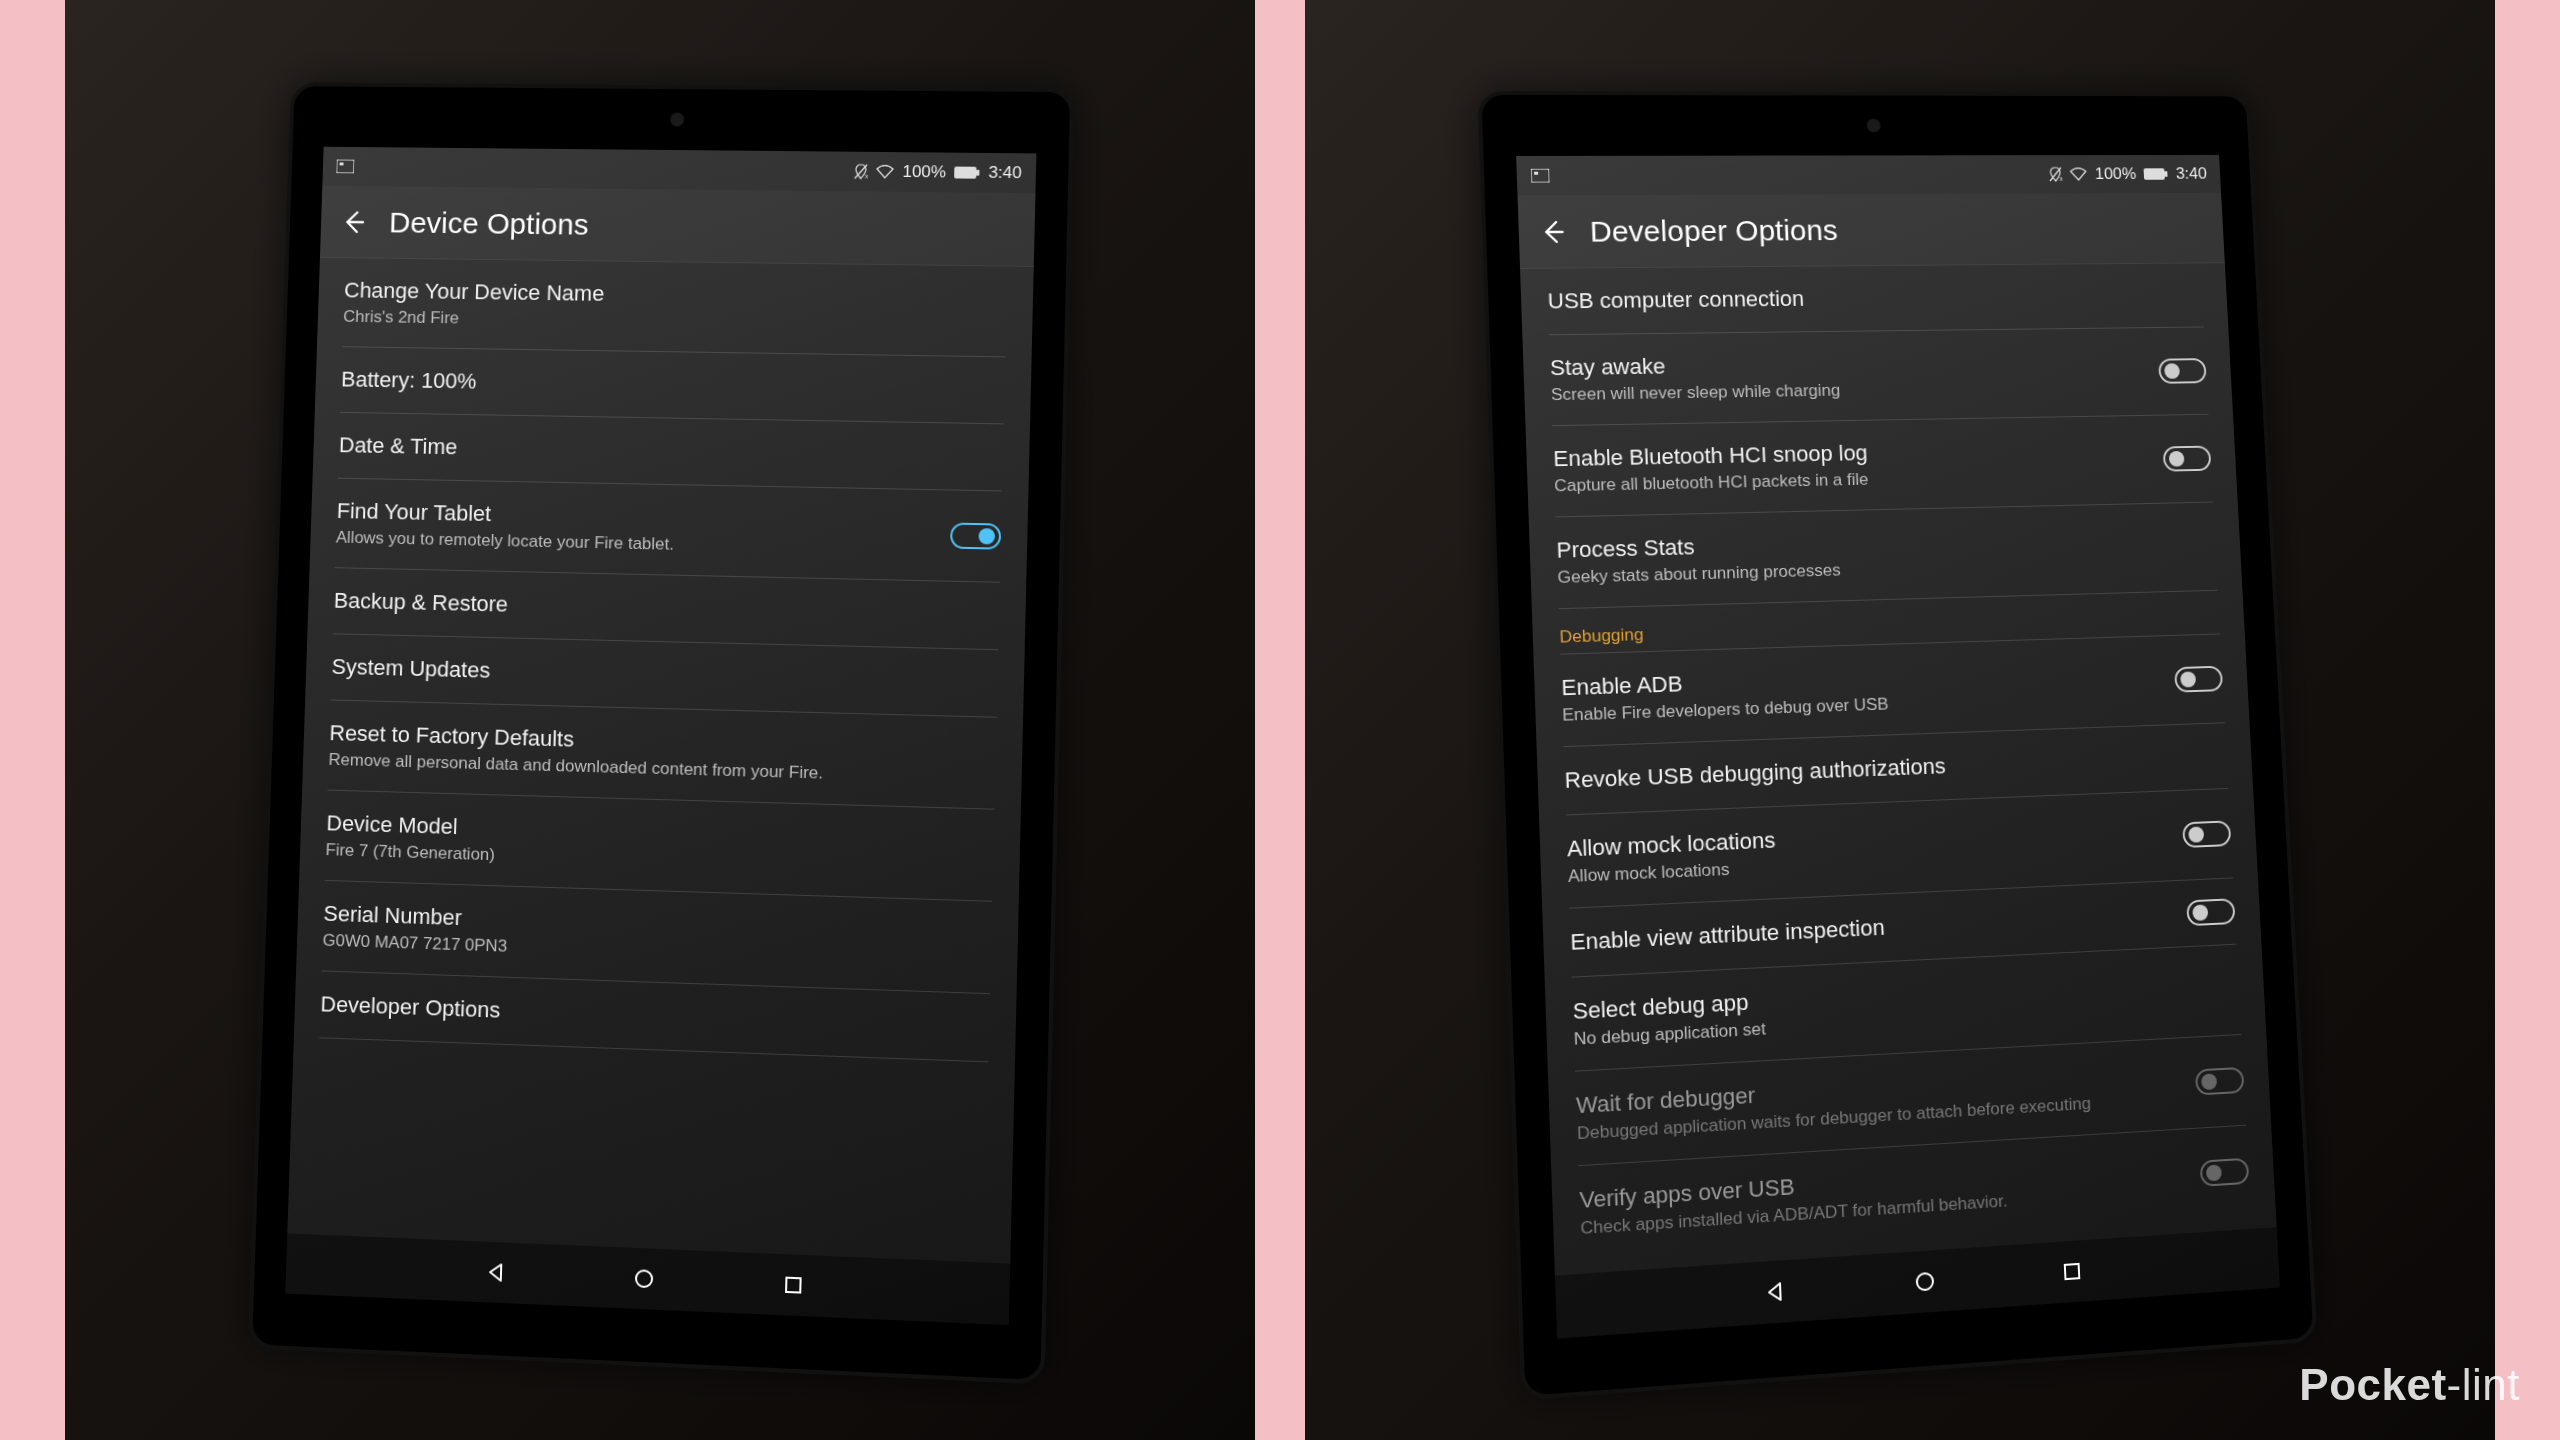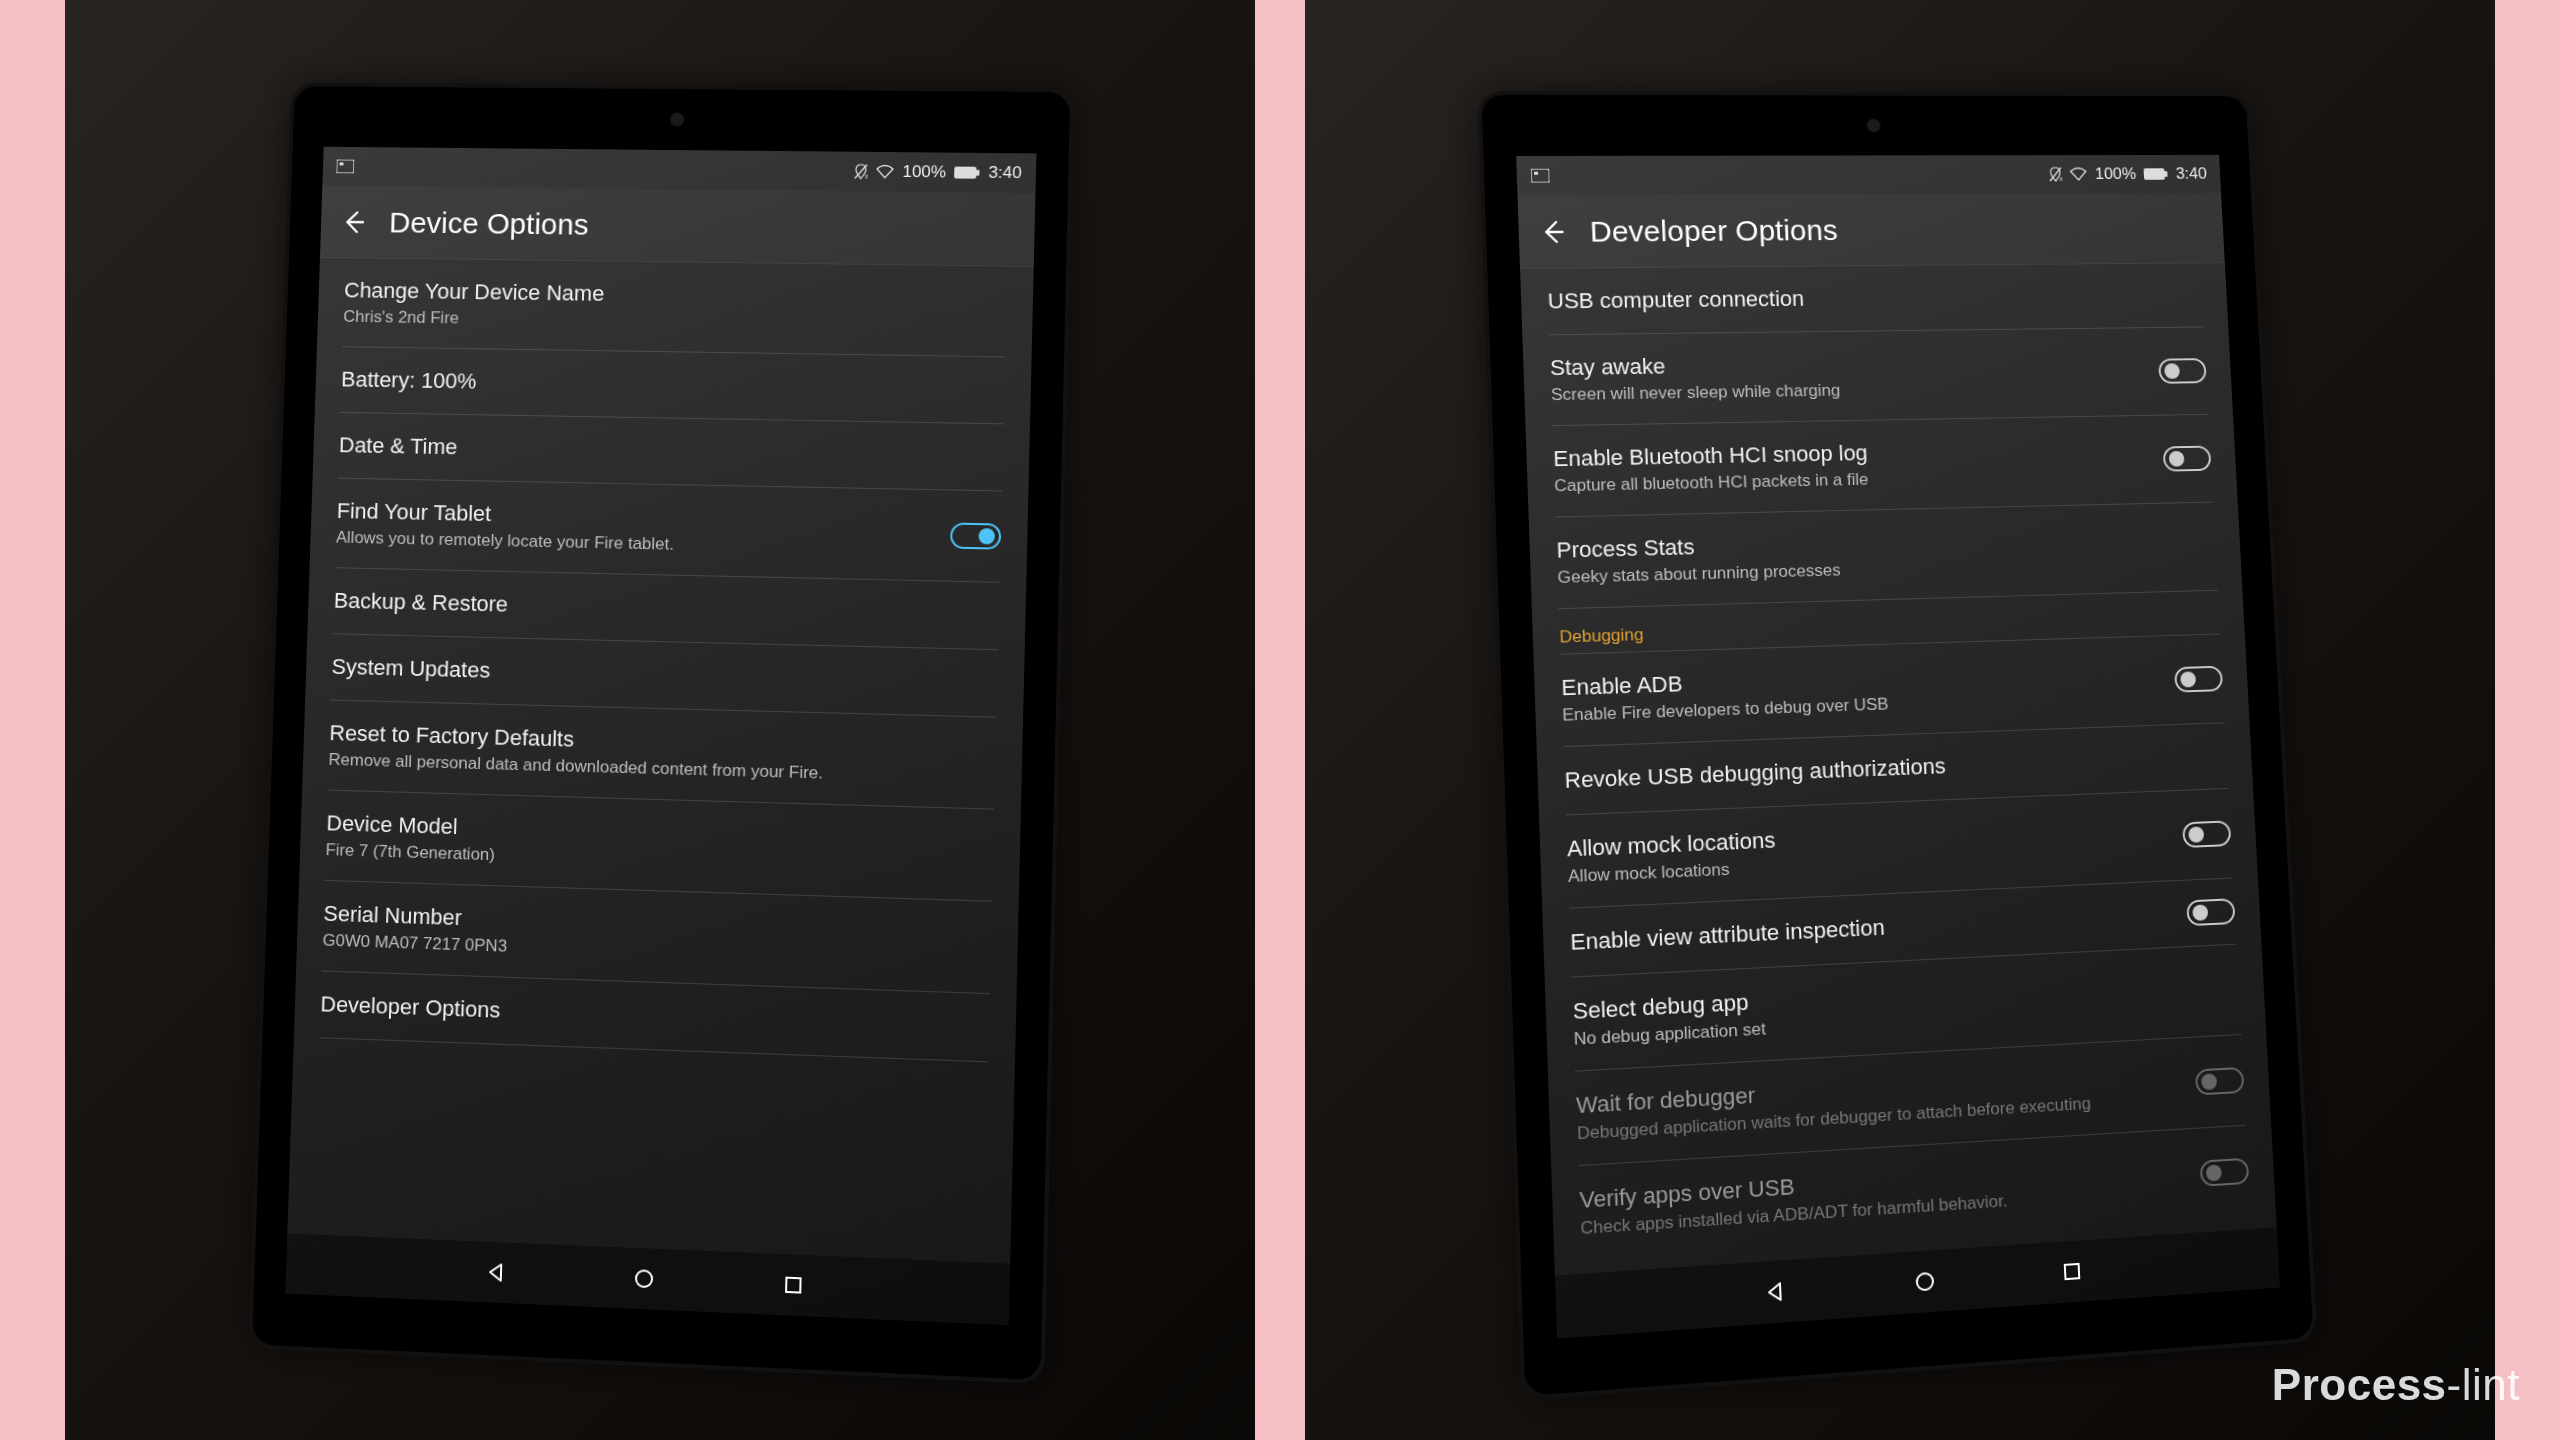--- a/index.html
+++ b/index.html
@@ -384,14 +384,14 @@
             <svg width="20" height="20" viewBox="0 0 20 20">
               <rect x="3" y="3" width="14" height="14" fill="none" stroke="#fff" stroke-width="2"></rect>
             </svg>
           </div>
       </div>
     </div>
   </div>
 </div>
 
 <div class="watermark">
-  <b>Process</b><span>-lint</span>
+  <b>Pocket</b><span>-lint</span>
 </div>
 
 </body></html>

